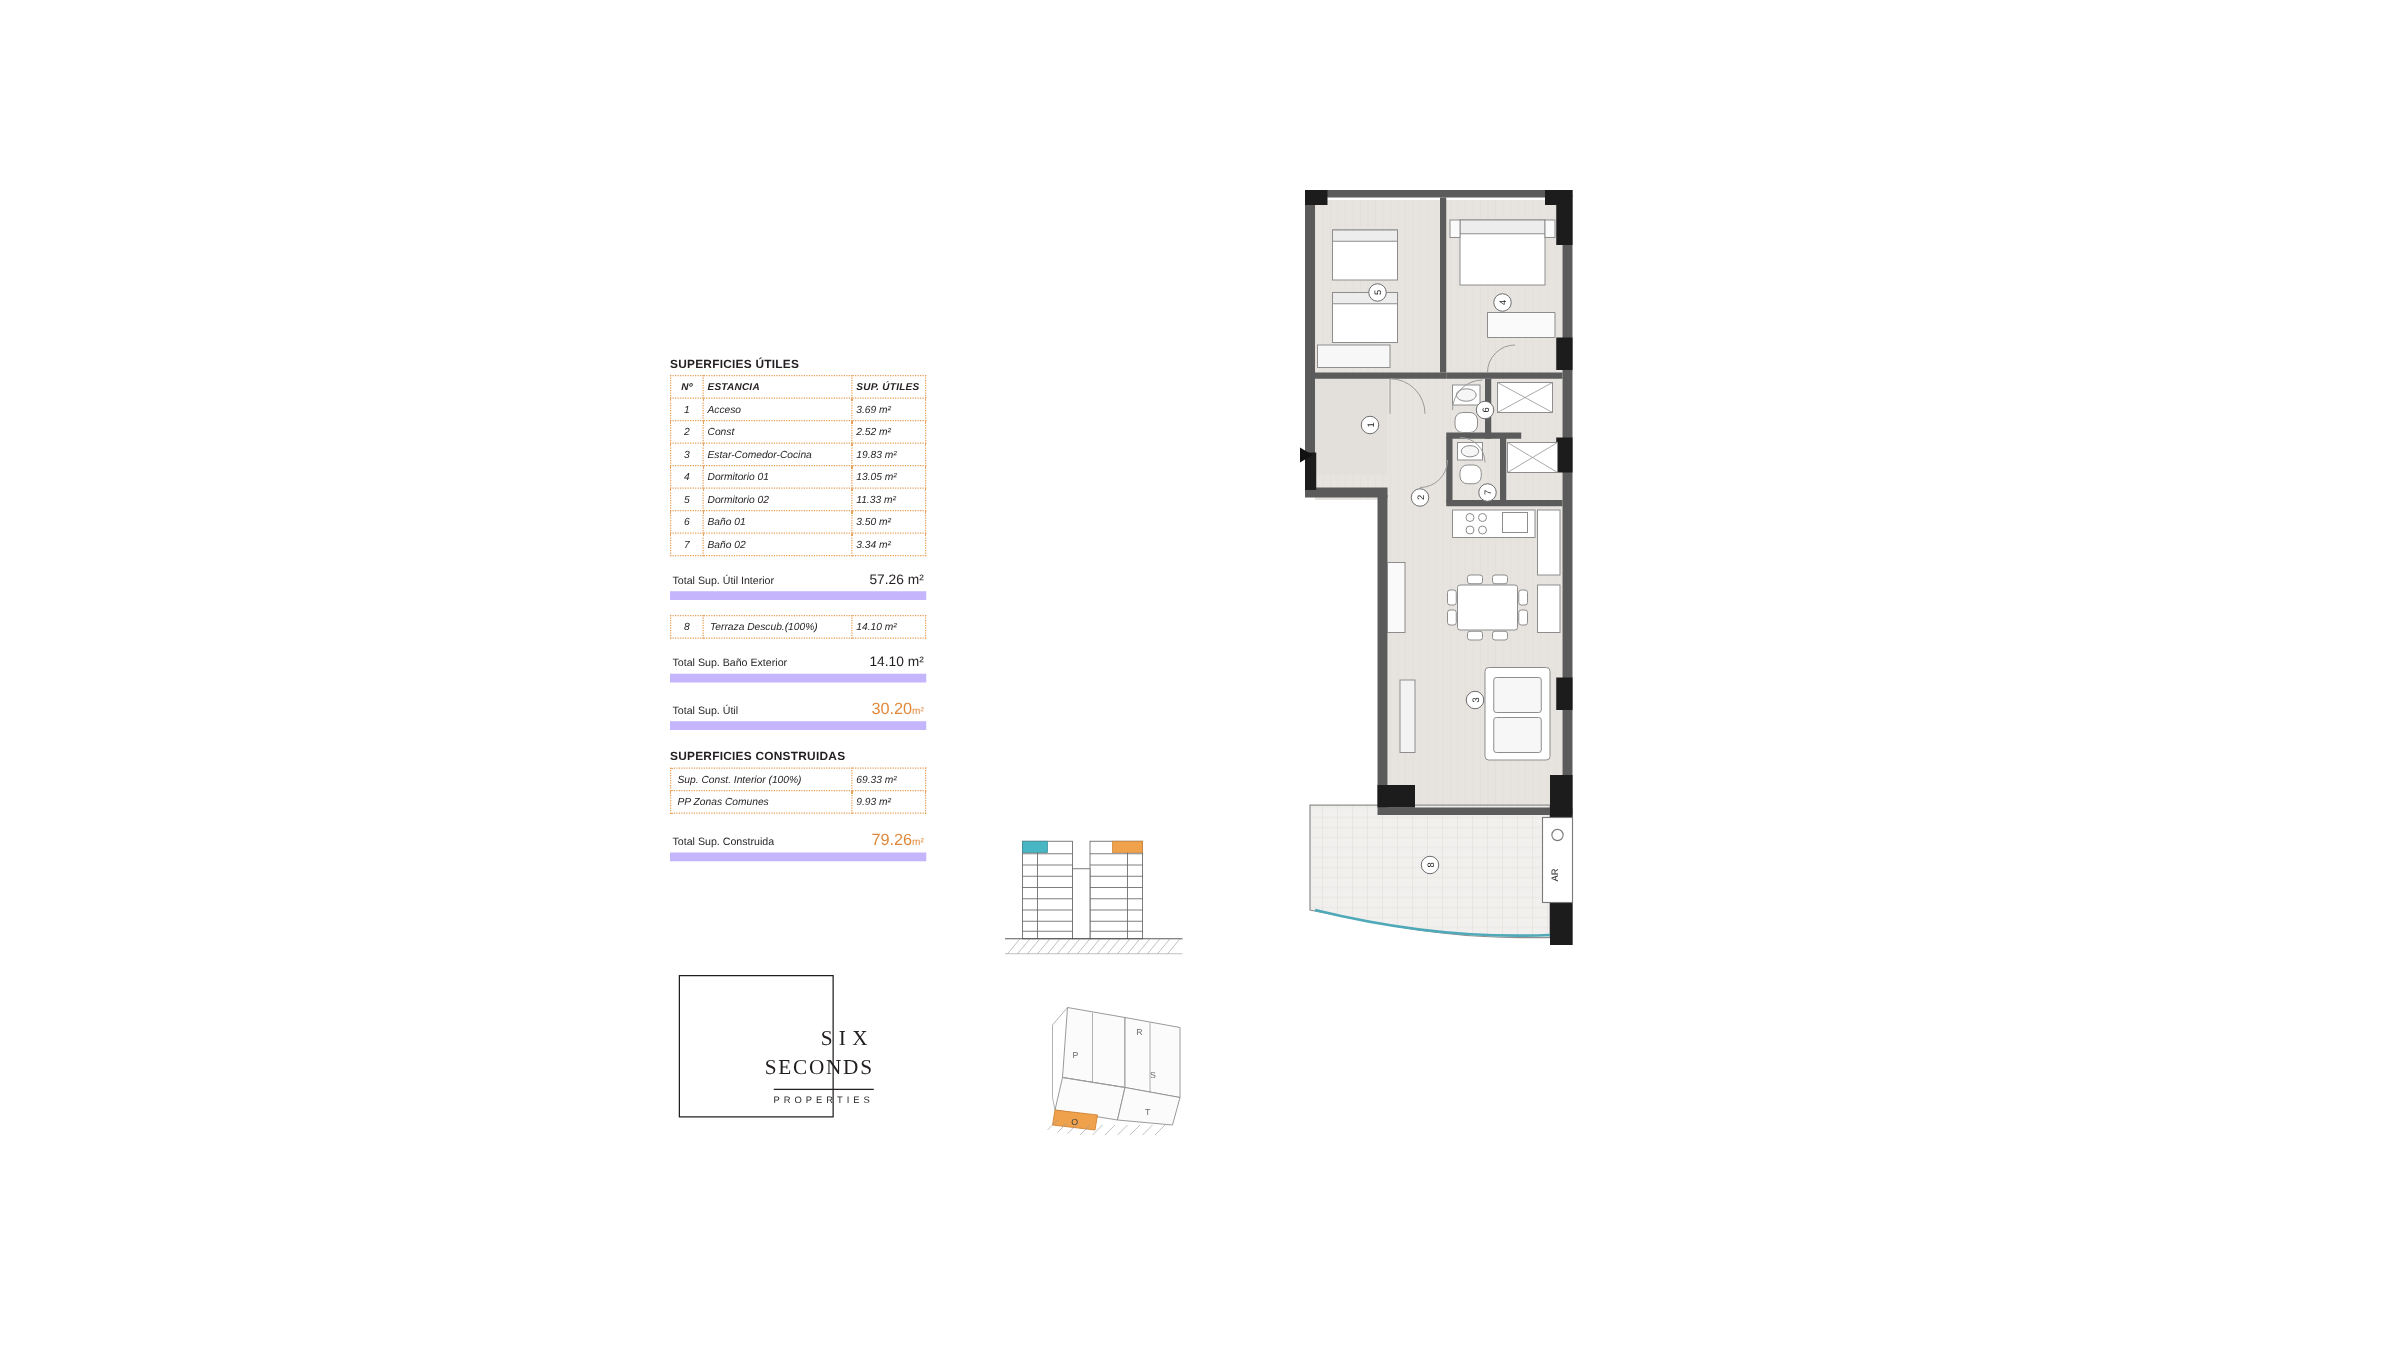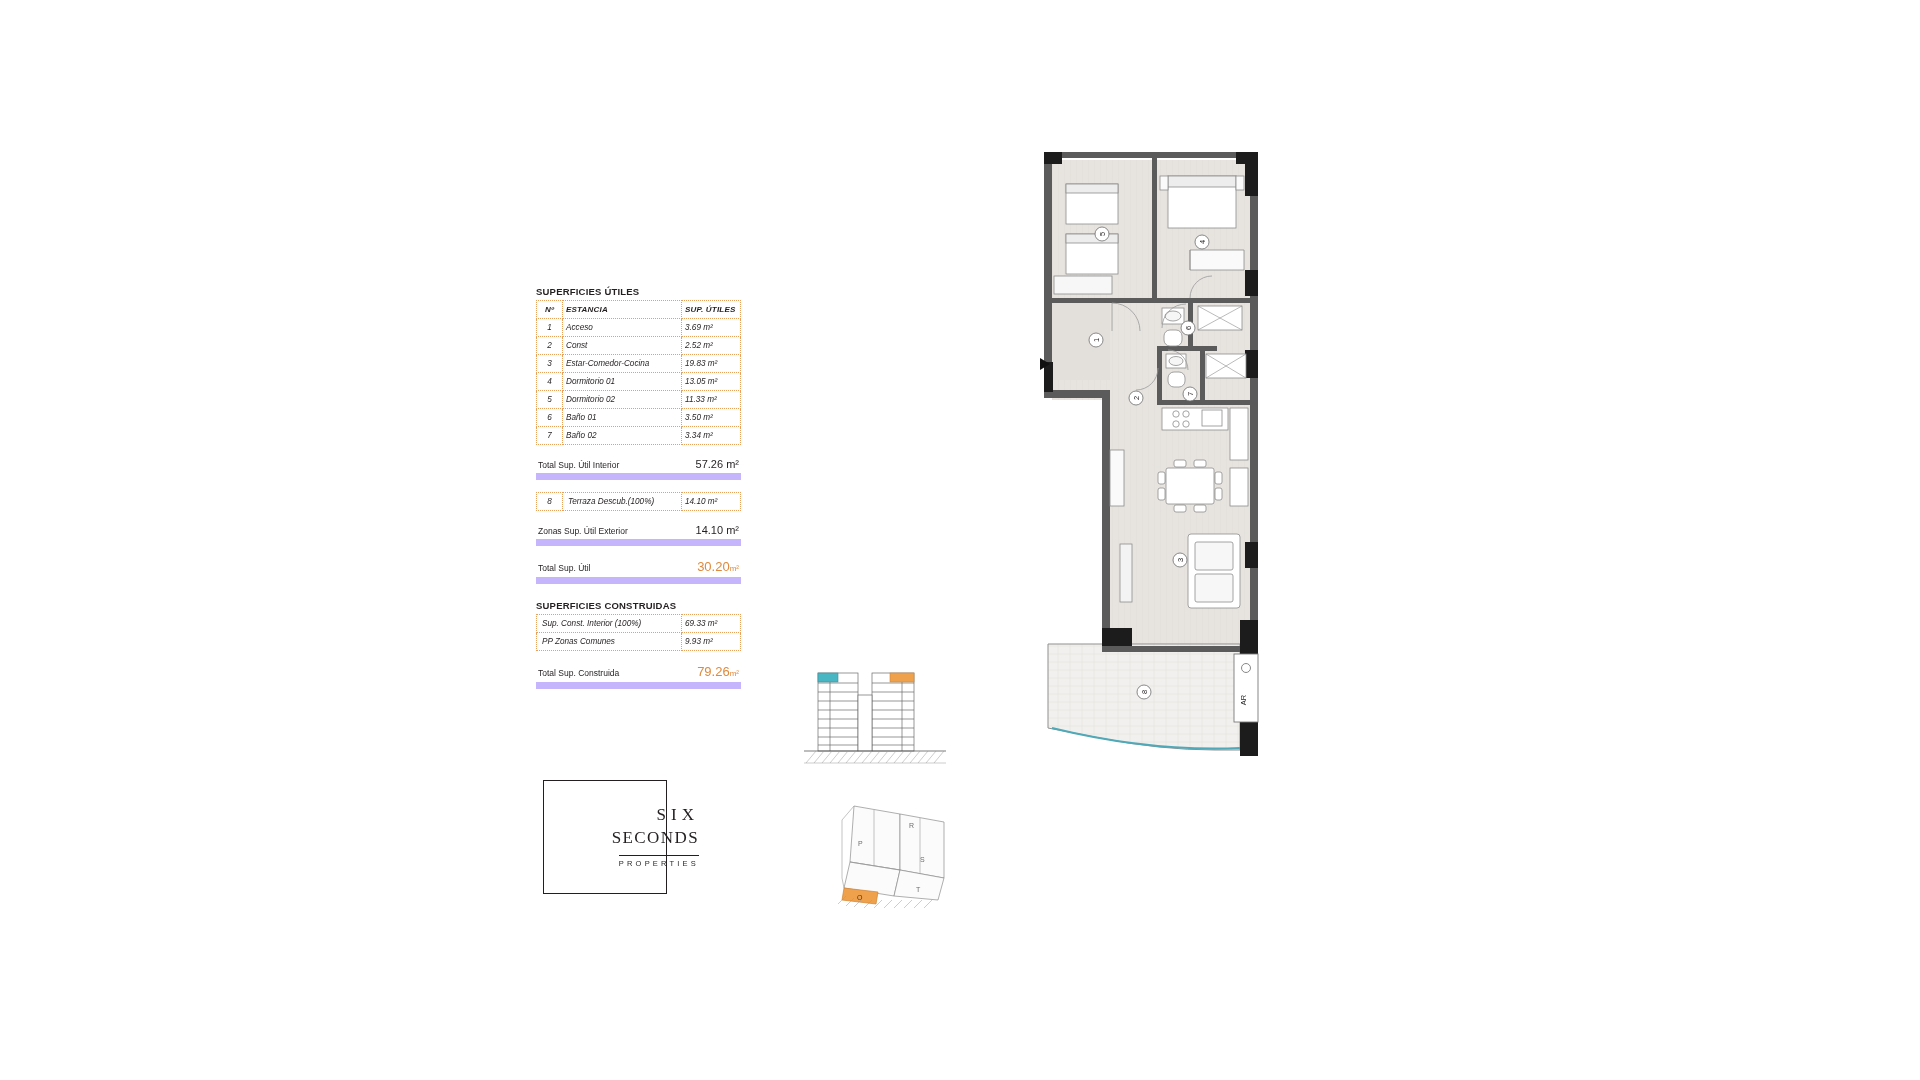--- a/index.html
+++ b/index.html
@@ -93,21 +93,21 @@
     position: absolute;
     left: 543px;
     top: 780px;
     width: 122px;
     height: 112px;
     border: 1.3px solid #231f20;
   }
   #logo-text {
     position: absolute;
     left: 543px;
-    top: 780px;
+    top: 796px;
     width: 160px;
     height: 112px;
     display: flex;
     flex-direction: column;
     justify-content: center;
     align-items: flex-end;
     padding-right: 4px;
     box-sizing: border-box;
   }
   #logo-text .l1 {
@@ -208,21 +208,21 @@
     <tbody>
       <tr>
         <td class="c-num">8</td>
         <td class="c-name">Terraza Descub.(100%)</td>
         <td class="c-val">14.10 m²</td>
       </tr>
     </tbody>
   </table>
 
   <div class="total-row">
-    <span class="lbl">Zonas Sup. Útil Exterior</span>
+    <span class="lbl">Total Sup. Baño Exterior</span>
     <span class="val">14.10 m²</span>
   </div>
 
   <div class="total-row big">
     <span class="lbl">Total Sup. Útil</span>
     <span class="val">
       <span>30.20</span><span class="u">m²</span>
     </span>
   </div>
 

